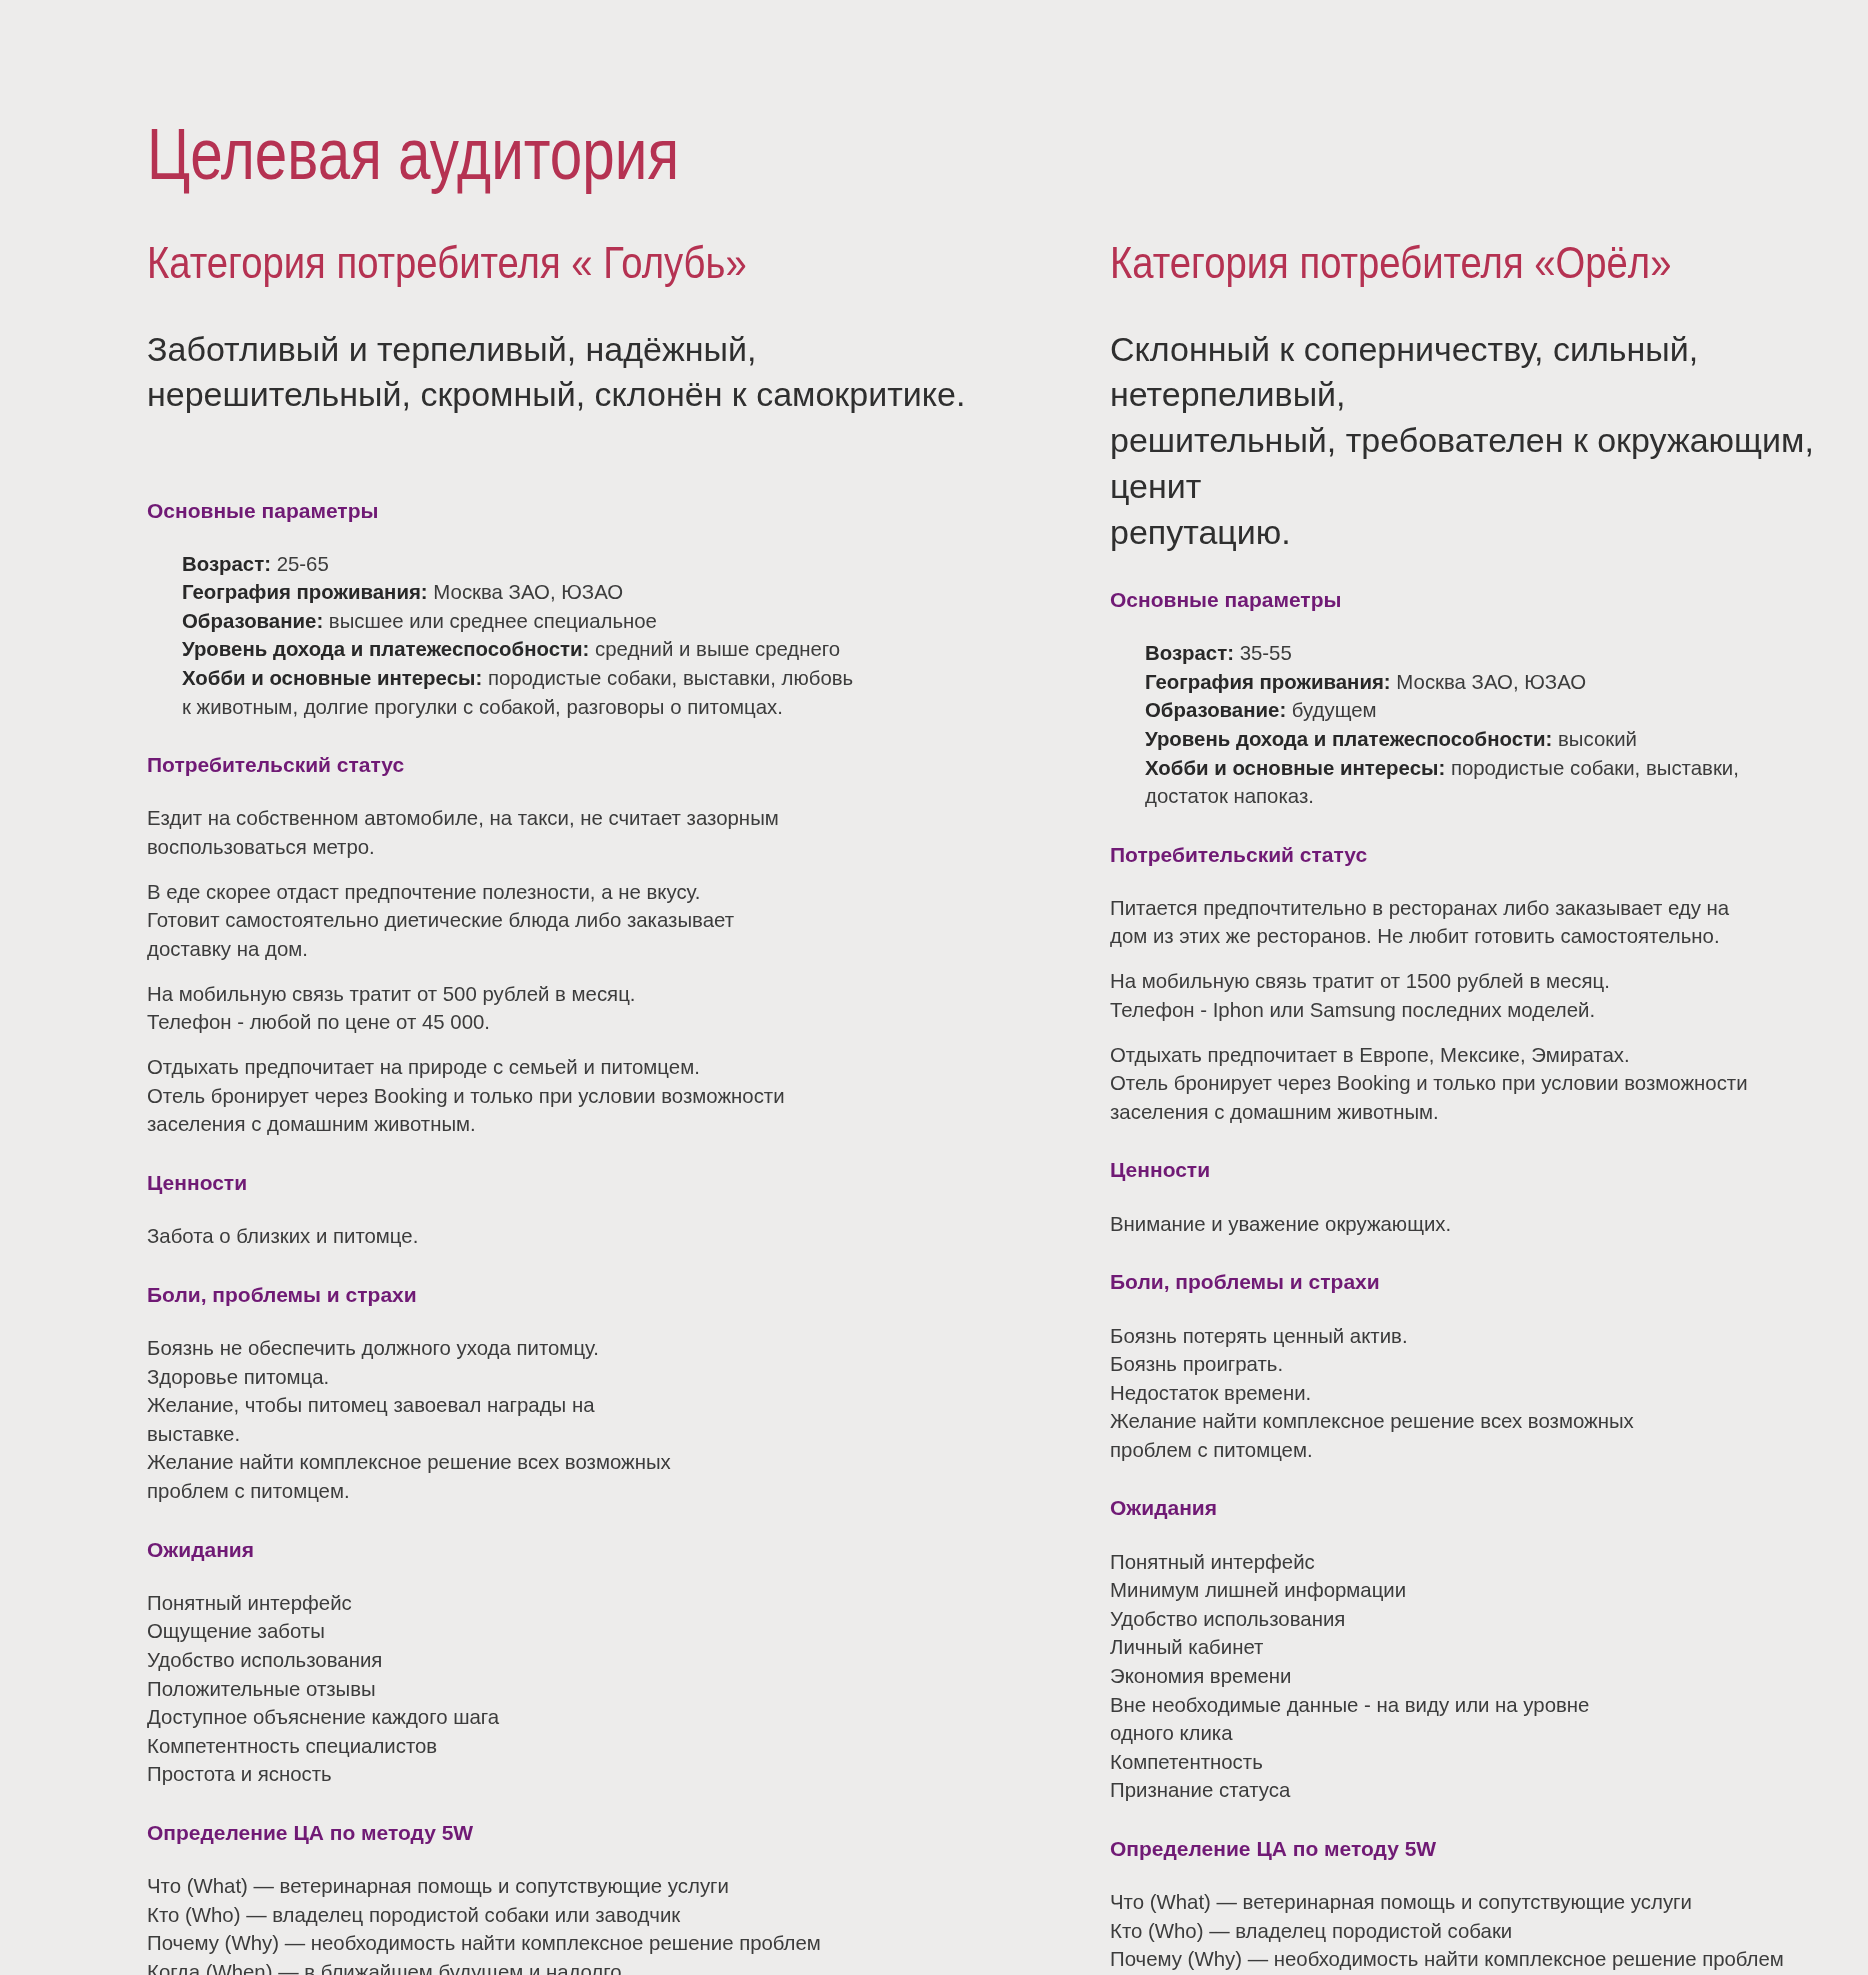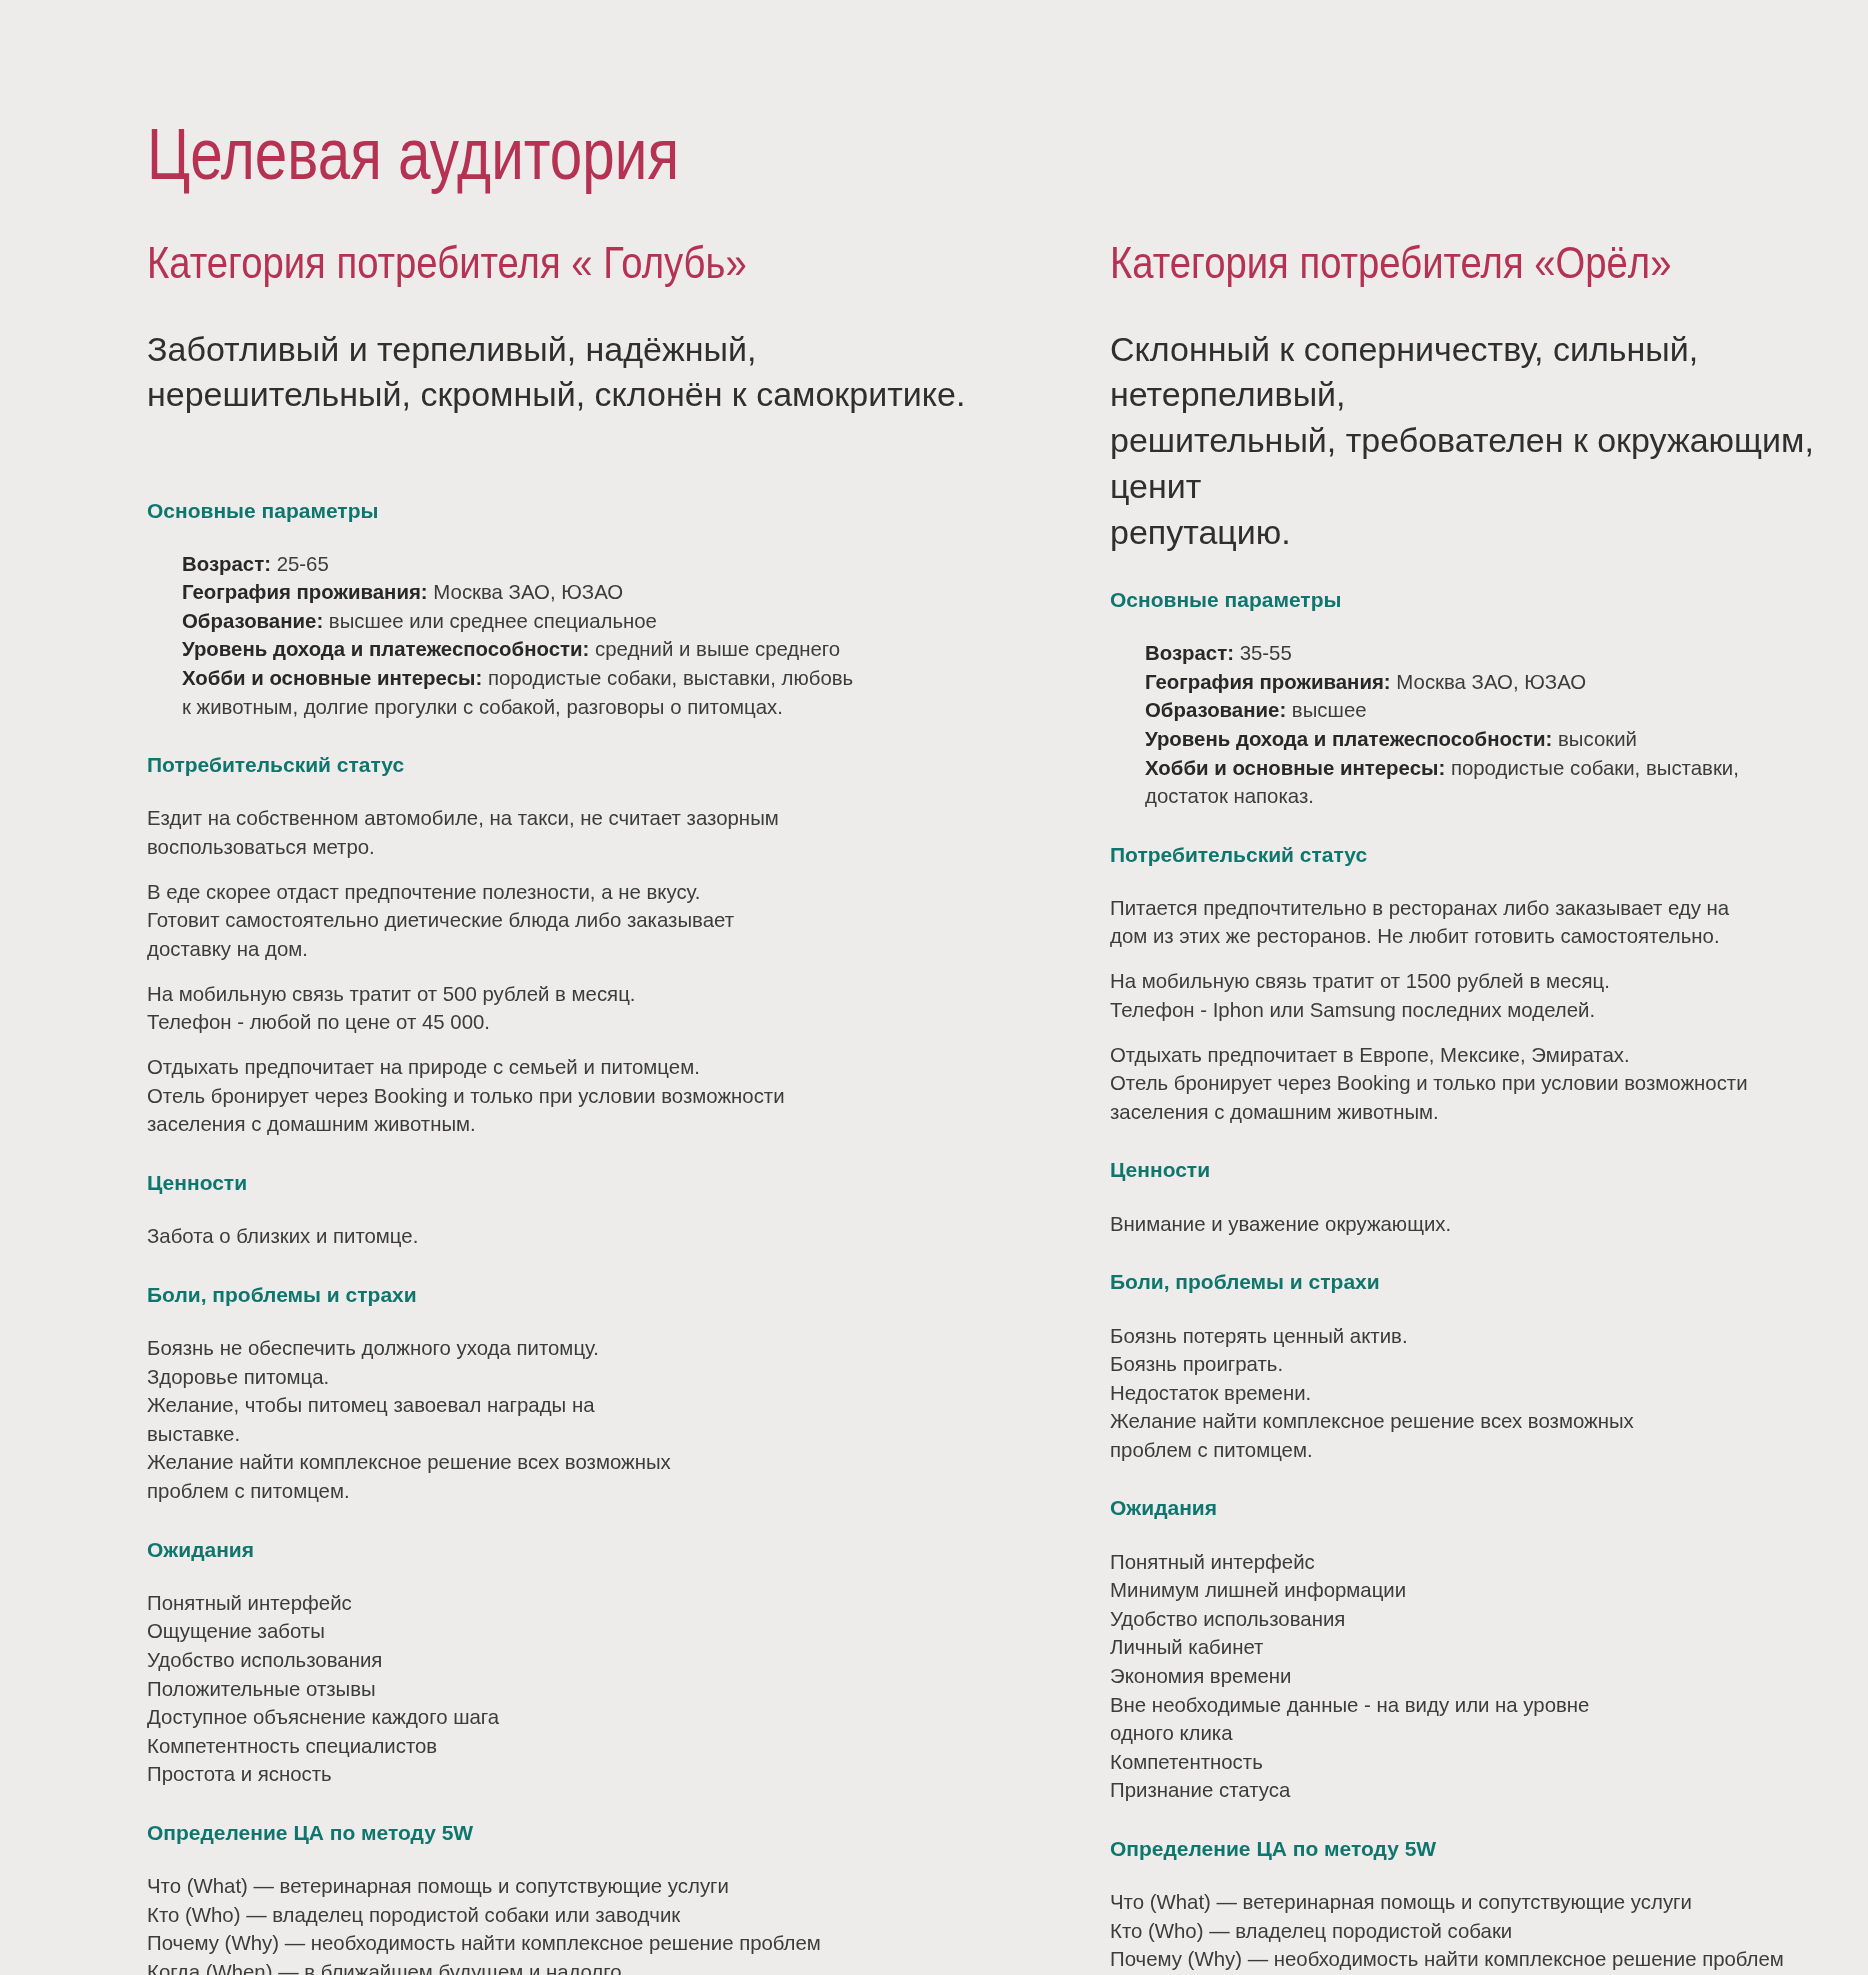--- a/index.html
+++ b/index.html
@@ -26,21 +26,21 @@
     transform:scaleX(0.85); transform-origin:0 0;
   }
   .col-desc {
     min-height:140px;
     font-size:34px; line-height:1.35; color:#2F2F2F;
     white-space:pre-line;
   }
   .section { margin-top:30px; }
   .section-title {
     margin:0 0 26px 0;
-    font-size:21px; line-height:1.3; font-weight:700; color:#0f766e;
+    font-size:21px; line-height:1.3; font-weight:700; color:#701a75;
   }
   .params { font-size:20.4px; line-height:1.40; }
   .param  { white-space:pre-line;margin-left:35px; }
   .param .lbl { font-weight:700; color:#282828; }
   .para {
     margin:0 0 16.3px 0;
     font-size:20.4px; line-height:1.40;
     white-space:pre-line;
   }
   .para:last-child { margin-bottom:0; }
@@ -123,21 +123,21 @@
     <h2 class="col-heading">Категория потребителя «Орёл»</h2>
     <div class="col-desc">Склонный к соперничеству, сильный, нетерпеливый,
 решительный, требователен к окружающим, ценит
 репутацию.</div>
 
     <div class="section">
       <h3 class="section-title">Основные параметры</h3>
       <div class="params">
         <div class="param"><span class="lbl">Возраст:</span> <span>35-55</span></div>
         <div class="param"><span class="lbl">География проживания:</span> <span>Москва ЗАО, ЮЗАО</span></div>
-        <div class="param"><span class="lbl">Образование:</span> <span>высшее</span></div>
+        <div class="param"><span class="lbl">Образование:</span> <span>будущем</span></div>
         <div class="param"><span class="lbl">Уровень дохода и платежеспособности:</span> <span>высокий</span></div>
         <div class="param"><span class="lbl">Хобби и основные интересы:</span> <span>породистые собаки, выставки,
 достаток напоказ.</span></div>
       </div>
     </div>
 
     <div class="section">
       <h3 class="section-title">Потребительский статус</h3>
       <div class="para">Питается предпочтительно в ресторанах либо заказывает еду на
 дом из этих же ресторанов. Не любит готовить самостоятельно.</div>

